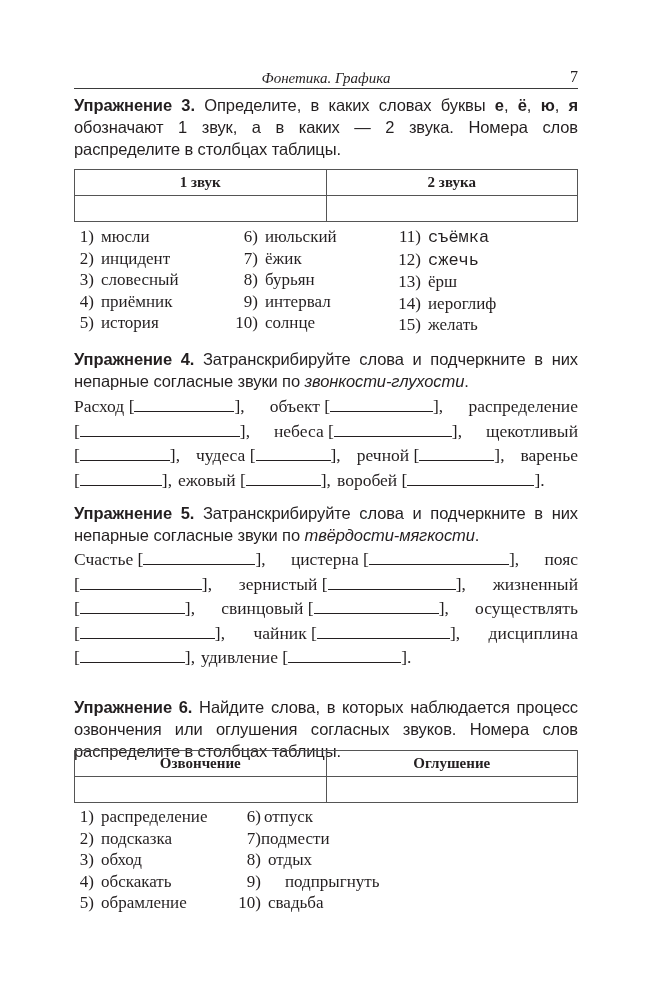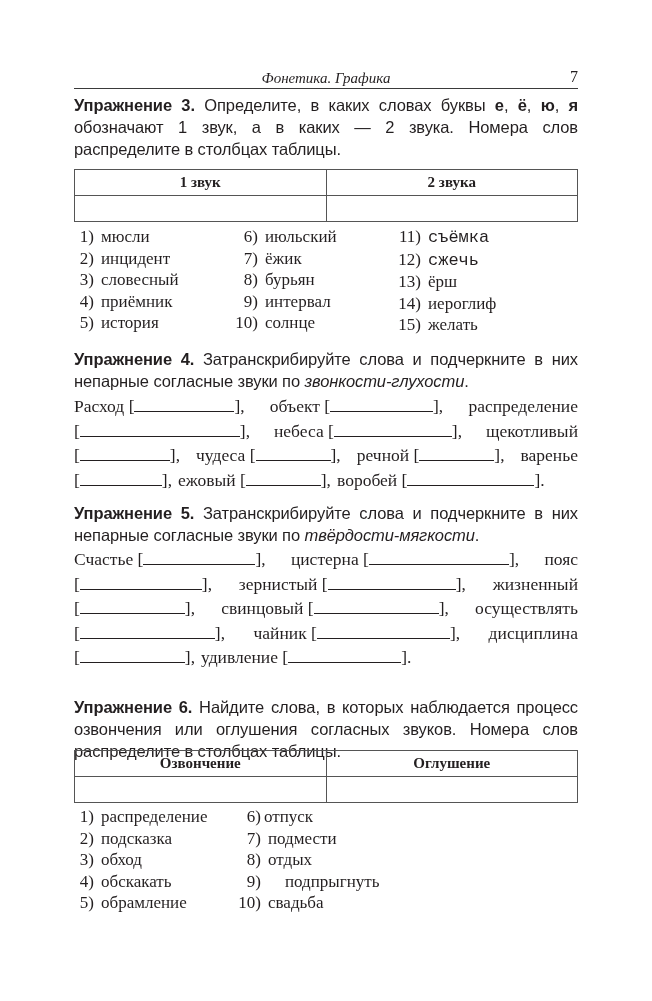--- a/index.html
+++ b/index.html
@@ -177,20 +177,20 @@
   <div class="words" id="words6" style="top:806px; height:110px;">
       <div class="col" style="left: 0px;">
         <div class="row"><span class="n" style="width: 20px;">1)</span><span style="margin-left: 7px;">распределение</span></div>
         <div class="row"><span class="n" style="width: 20px;">2)</span><span style="margin-left: 7px;">подсказка</span></div>
         <div class="row"><span class="n" style="width: 20px;">3)</span><span style="margin-left: 7px;">обход</span></div>
         <div class="row"><span class="n" style="width: 20px;">4)</span><span style="margin-left: 7px;">обскакать</span></div>
         <div class="row"><span class="n" style="width: 20px;">5)</span><span style="margin-left: 7px;">обрамление</span></div>
       </div>
       <div class="col" style="left: 160px;">
         <div class="row"><span class="n" style="width: 27px;">6)</span><span style="margin-left: 3px;">отпуск</span></div>
-        <div class="row"><span class="n" style="width: 27px;">7)</span><span style="margin-left: 7px; text-align: center;">подмести</span></div>
+        <div class="row"><span class="n" style="width: 27px;">7)</span><span style=" text-align: center;">подмести</span></div>
         <div class="row"><span class="n" style="width: 27px;">8)</span><span style="margin-left: 7px;">отдых</span></div>
         <div class="row"><span class="n" style="width: 27px;">9)</span><span style="margin-left: 24px;">подпрыгнуть</span></div>
         <div class="row"><span class="n" style="width: 27px;">10)</span><span style="margin-left: 7px;">свадьба</span></div>
       </div>
     </div>
 
 </div>
 
 </body></html>

